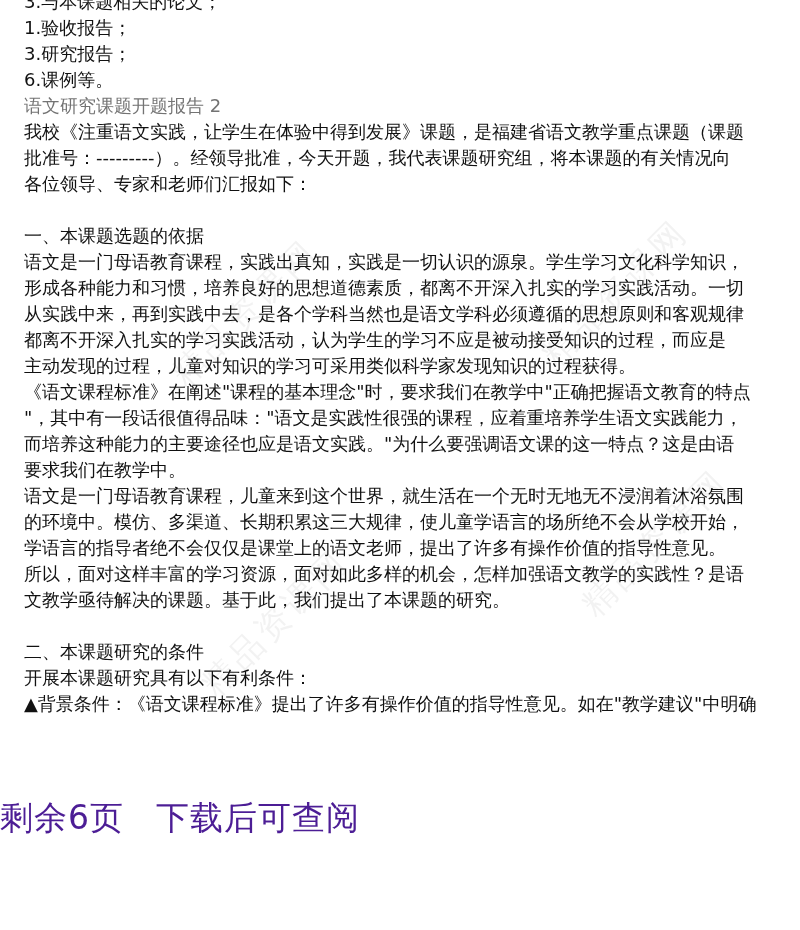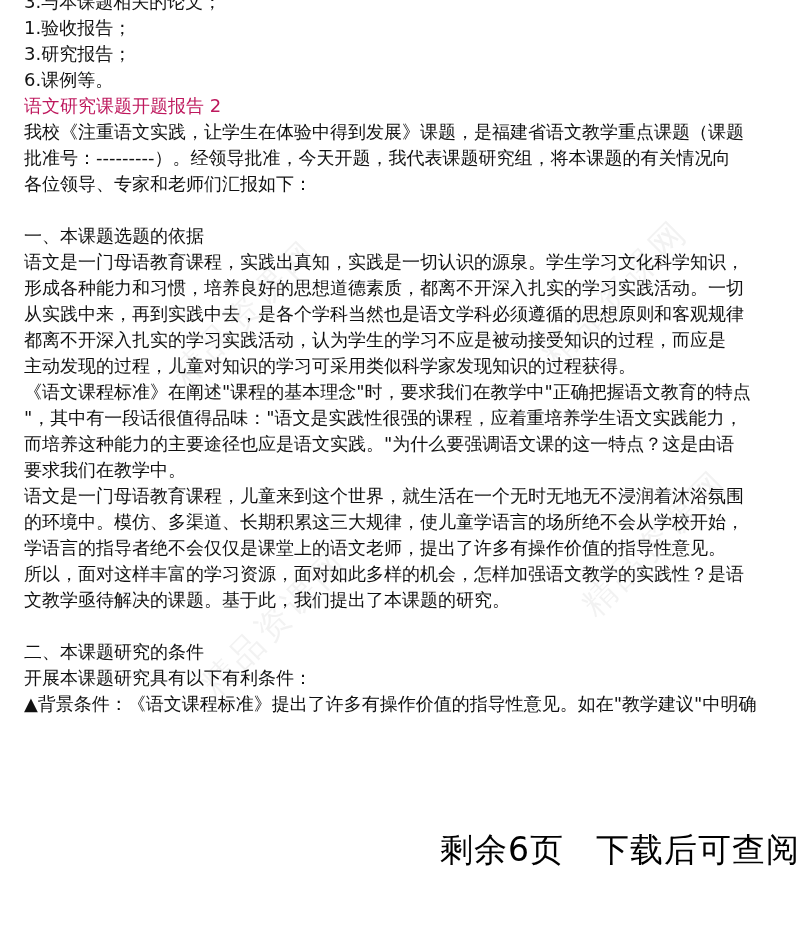--- a/index.html
+++ b/index.html
@@ -21,42 +21,42 @@
       top: -11px;
       width: 760px;
       font-size: 18px;
       line-height: 26px;
     }
     .line {
       white-space: nowrap;
       height: 26px;
     }
     .title-red {
-      color: #be185d;
+      color: #737373;
     }
     .blank {
       height: 26px;
     }
     .watermark {
       position: absolute;
       font-size: 34px;
       color: rgba(0,0,0,0.05);
       transform: rotate(-45deg);
       white-space: nowrap;
       pointer-events: none;
       letter-spacing: 4px;
     }
     .footer {
       position: absolute;
       left: 0;
-      top: 828px;
+      top: 796px;
       width: 800px;
-      text-align: right;
+      text-align: left;
       font-size: 33px;
-      color: #000000;
+      color: #4c1d95;
       letter-spacing: 1px;
     }
     .footer span + span {
       margin-left: 32px;
     }
   </style>
 </head>
 <body>
 
 <div class="watermark" style="left:150px; top:290px;">精品资课网</div>

